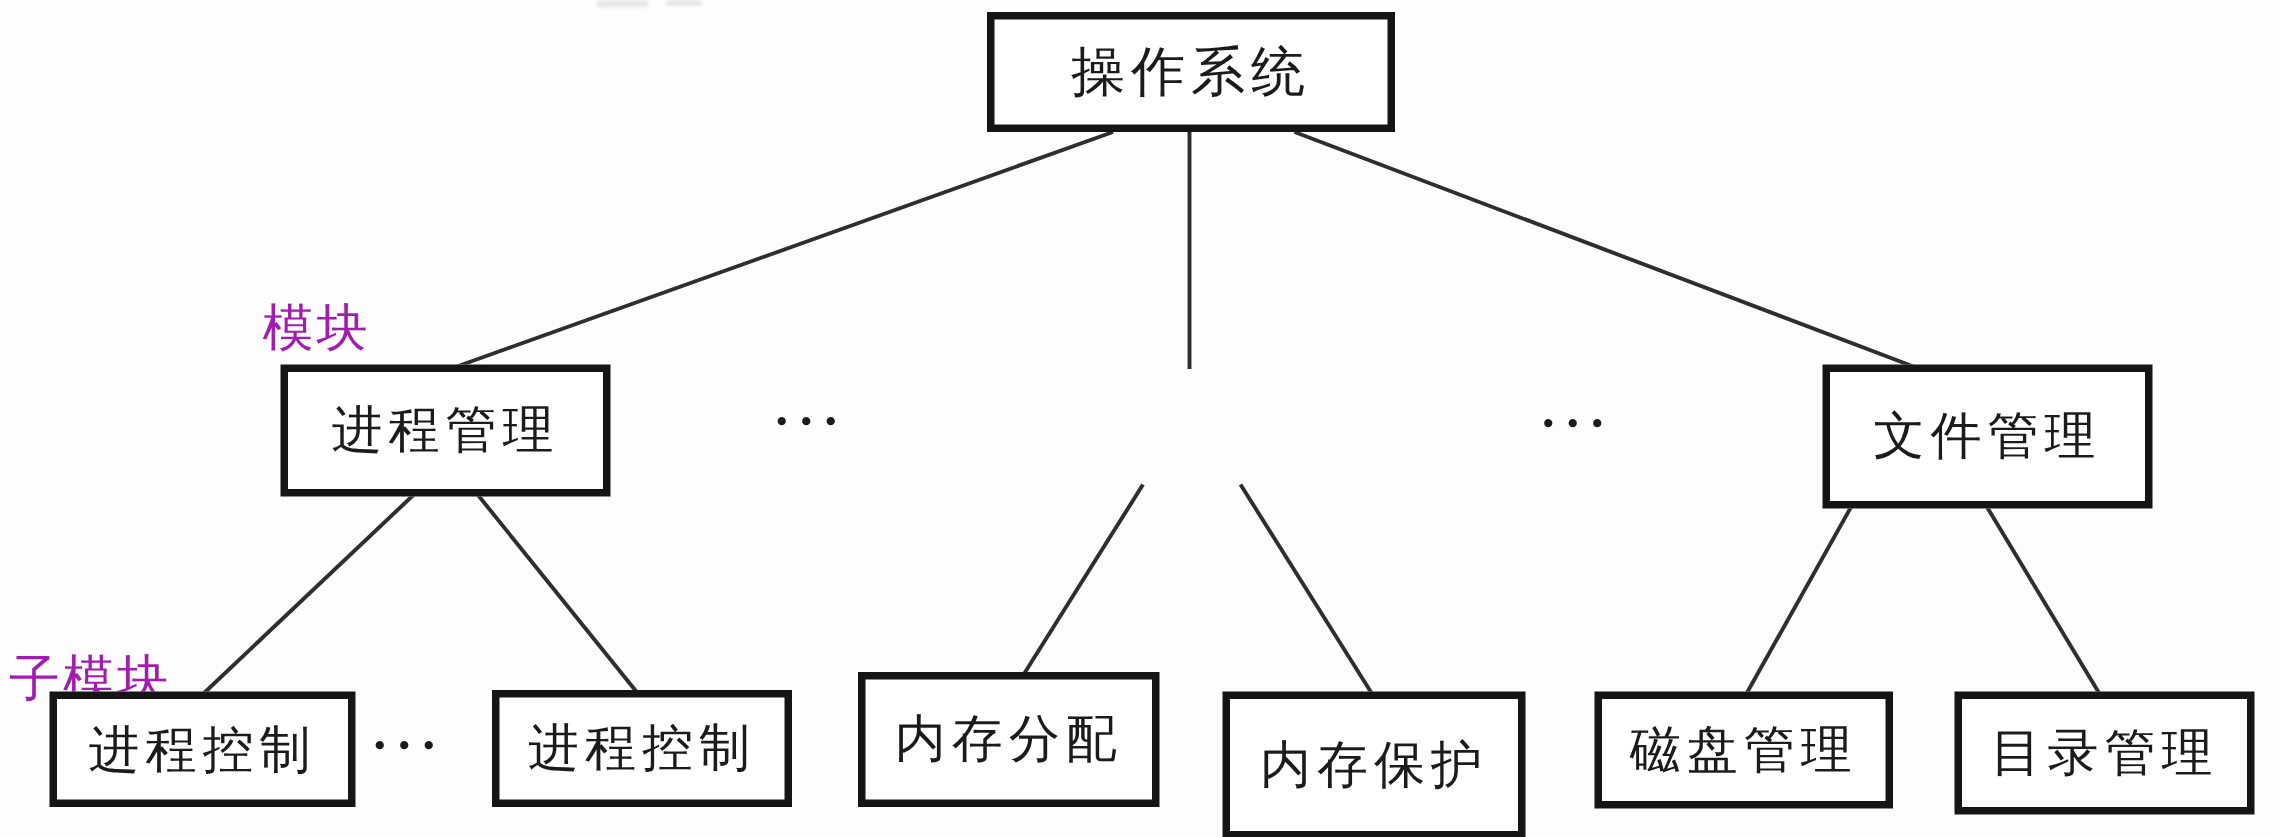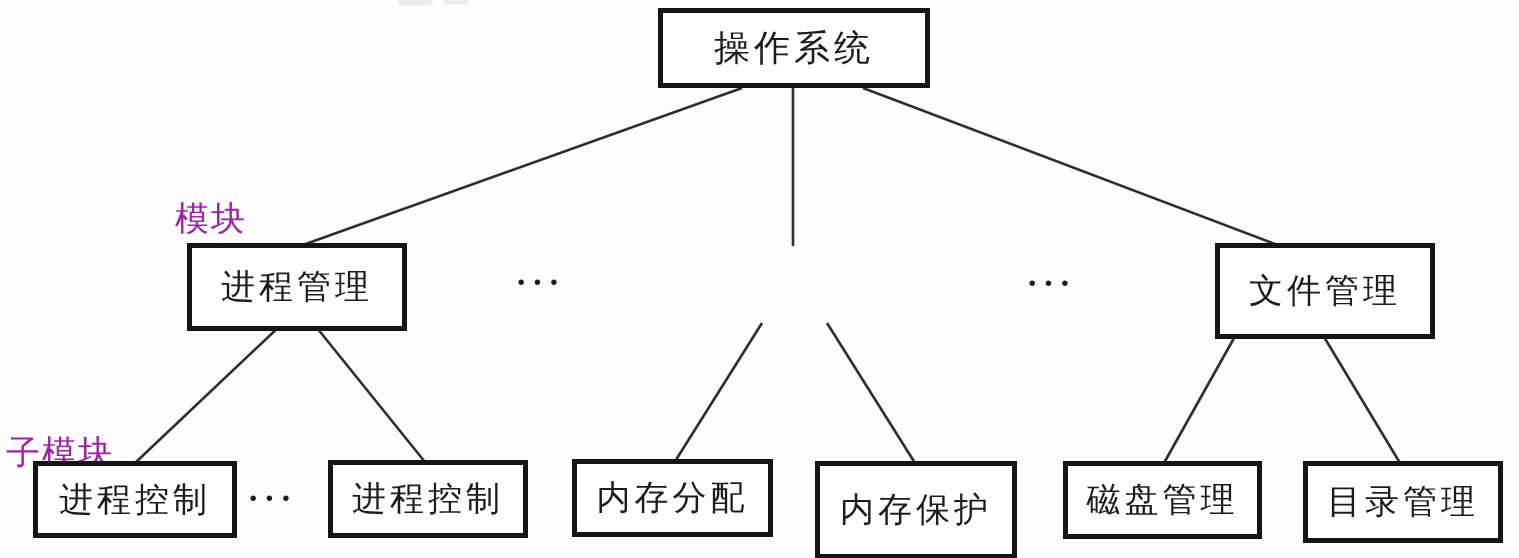--- a/index.html
+++ b/index.html
@@ -129,21 +129,21 @@
   </div>
 
   <div class="ellipsis" style="left:272px; top:498px;">
     <span>···</span>
   </div>
 
   <div class="node-box" style="left:328px; top:460px; width:200px; height:78px;">
     <span>进程控制</span>
   </div>
 
-  <div class="node-box" style="left:572px; top:459px; width:201px; height:78px;">
+  <div class="node-box" style="left:572px; top:448px; width:201px; height:90px;">
     <span>内存分配</span>
   </div>
 
   <div class="node-box" style="left:815px; top:461px; width:202px; height:98px;">
     <span>内存保护</span>
   </div>
 
   <div class="node-box" style="left:1303px; top:461px; width:200px; height:82px;">
     <span>目录管理</span>
   </div>

